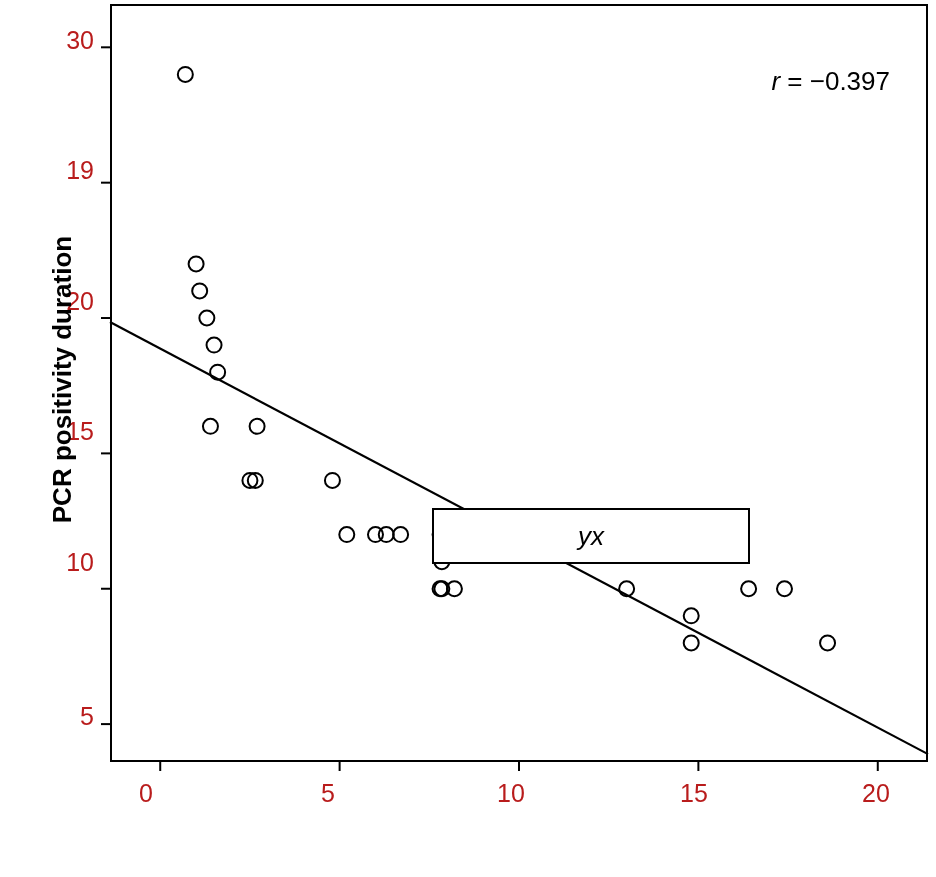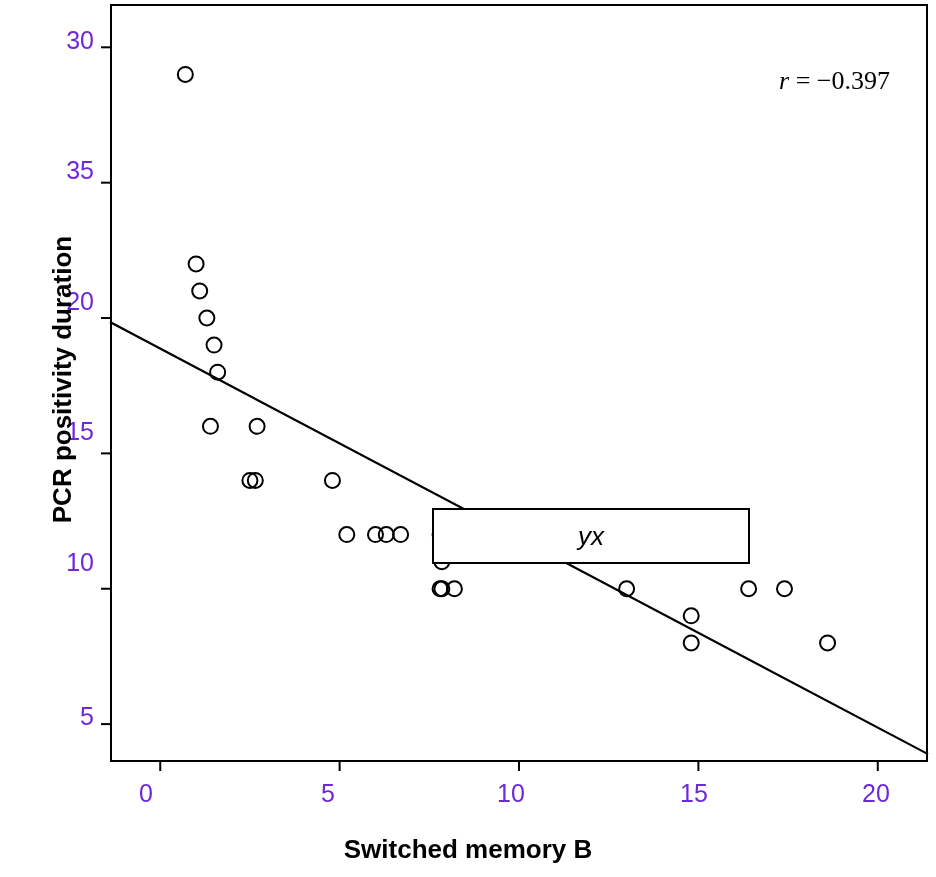--- a/index.html
+++ b/index.html
@@ -46,41 +46,40 @@
     top: 364px;
     width: 560px;
     text-align: center;
     transform: rotate(-90deg);
     transform-origin: center center;
   }
   
   .tick-label {
     position: absolute;
     font-size: 25px;
-    color: #6d28d9;
+    color: #b91c1c;
     text-align: center;
   }
   .ytick {
     width: 60px;
     text-align: right;
   }
   .xtick {
     width: 60px;
     text-align: center;
   }
   
   #stats-box {
     position: absolute;
     right: 46px;
     top: 60px;
     text-align: right;
     font-size: 26px;
     line-height: 1.62;
     color: #000000;
-    font-family: Liberation Serif, serif;
   }
   #stats-box div {
     white-space: nowrap;
   }
   .ital {
     font-style: italic;
   }
   
   #equation-box {
     position: absolute;
@@ -147,33 +146,32 @@
       <circle cx="454.42105263157896" cy="588.7428571428571" r="7.5" fill="none" stroke="#000000" stroke-width="2"></circle>
       <circle cx="626.6315789473684" cy="588.7428571428571" r="7.5" fill="none" stroke="#000000" stroke-width="2"></circle>
       <circle cx="748.6140350877192" cy="588.7428571428571" r="7.5" fill="none" stroke="#000000" stroke-width="2"></circle>
       <circle cx="784.4912280701755" cy="588.7428571428571" r="7.5" fill="none" stroke="#000000" stroke-width="2"></circle>
       <circle cx="691.2105263157896" cy="615.8142857142857" r="7.5" fill="none" stroke="#000000" stroke-width="2"></circle>
       <circle cx="691.2105263157896" cy="642.8857142857142" r="7.5" fill="none" stroke="#000000" stroke-width="2"></circle>
       <circle cx="827.5438596491229" cy="642.8857142857142" r="7.5" fill="none" stroke="#000000" stroke-width="2"></circle>
     </svg>
 
   <div class="tick-label ytick" style="left:34px; top:26px;">30</div>
-  <div class="tick-label ytick" style="left:34px; top:156px;">35</div>
+  <div class="tick-label ytick" style="left:34px; top:156px;">19</div>
   <div class="tick-label ytick" style="left:34px; top:287px;">20</div>
   <div class="tick-label ytick" style="left:34px; top:417px;">15</div>
   <div class="tick-label ytick" style="left:34px; top:548px;">10</div>
   <div class="tick-label ytick" style="left:34px; top:702px;">5</div>
 
   <div class="tick-label xtick" style="left:116px; top:779px;">0</div>
   <div class="tick-label xtick" style="left:298px; top:779px;">5</div>
   <div class="tick-label xtick" style="left:481px; top:779px;">10</div>
   <div class="tick-label xtick" style="left:664px; top:779px;">15</div>
   <div class="tick-label xtick" style="left:846px; top:779px;">20</div>
 
-  <div id="x-axis-title" class="axis-title">Switched memory B</div>
   <div id="y-axis-title" class="axis-title">PCR positivity duration</div>
 
   <div id="stats-box">
     <div><span class="ital">r</span><span> = −0.397</span></div>
   </div>
 
   <div id="equation-box">
     <span class="ital">y</span>
       <span class="ital">x</span>
   </div>

